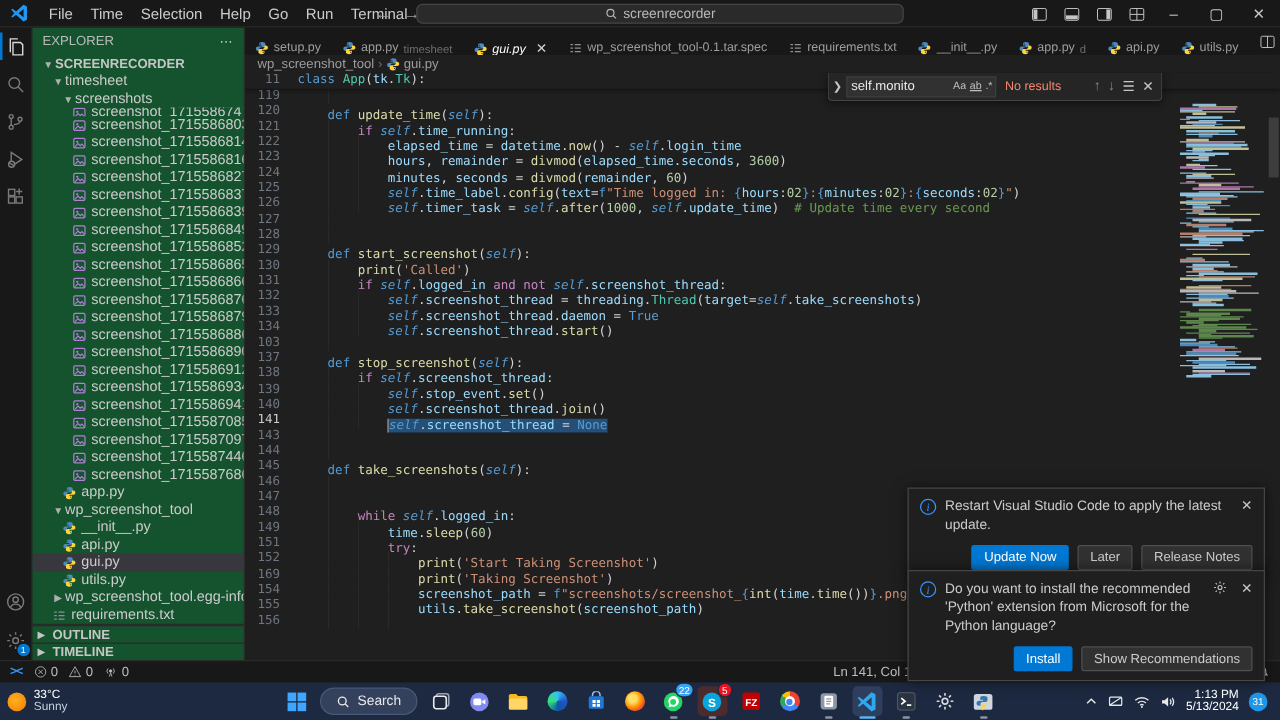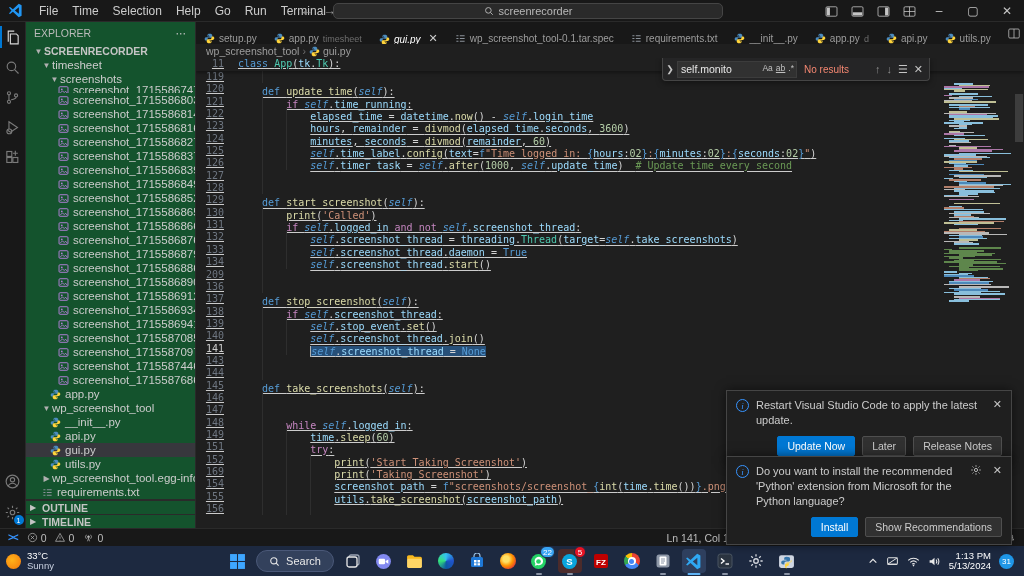--- a/index.html
+++ b/index.html
@@ -48,21 +48,21 @@
   .editor { flex:1 1 auto; display:flex; flex-direction:column; min-width:0; background:#1f1f1f; position:relative; }
   .tabbar { height:22px; flex:0 0 22px; background:#181818; display:flex; overflow:hidden; position:relative; }
   .tab { display:flex; align-items:flex-end; gap:4px; padding:0 8px; font-size:10px; color:#9d9d9d; background:#181818; border-right:1px solid #252525; white-space:nowrap;margin-top:22px; }
   .tab.active { background:#1f1f1f; color:#ffffff; border-top:1px solid #0078d4; }
   .tab .sfx { color:#6e6e6e; font-size:9px; }
   .tab .tclose { margin-left:4px; color:#cccccc; font-size:11px; }
   .tab.italic .tlabel { font-style:italic; }
   .tabbar-actions { margin-left:auto; display:flex; align-items:center; gap:6px; padding:0 8px; color:#c5c5c5; }
   .breadcrumb { height:14px; flex:0 0 14px; display:flex; align-items:center; gap:3px; padding:0 10px; font-size:10.5px; color:#9d9d9d; }
   .bc-sep { color:#6e6e6e; }
-  .code-wrap { position:relative; flex:1 1 auto; overflow:hidden; font-family:"DejaVu Sans Mono", monospace; font-size:10px;text-decoration:underline; }
+  .code-wrap { position:relative; flex:1 1 auto; overflow:hidden; font-family:"DejaVu Sans Mono", monospace; font-size:10px; }
   .sticky { height:13px; background:#1f1f1f; box-shadow:0 2px 3px rgba(0,0,0,.35); position:relative; z-index:3; display:flex; }
   .cl { height:12.35px; display:flex; white-space:pre; }
   .ln { width:28px; flex:0 0 28px; text-align:right; color:#6e7681; margin-right:14px; }
   .ln.act { color:#cccccc; }
   .ig { display:inline-block; width:4ch; height:100%; }
   .ig.g { box-shadow:inset 1px 0 0 #2e2e2e; }
   .tk-kw{color:#569cd6} .tk-ct{color:#c586c0} .tk-fn{color:#dcdcaa} .tk-vr{color:#9cdcfe}
   .tk-sf{color:#569cd6;font-style:italic} .tk-st{color:#ce9178} .tk-nm{color:#b5cea8}
   .tk-cm{color:#6a9955} .tk-cl{color:#4ec9b0} .tk-pl{color:#d4d4d4} .tk-br{color:#569cd6}
   .sel-span { background:#264f78; }
@@ -648,22 +648,21 @@
             <div class="cl"><span class="ln">125</span><span class="txt" style="white-space: pre;"><span class="ig"></span><span class="ig g"></span><span class="ig g"></span><span class="tk-sf">self</span><span class="tk-pl">.</span><span class="tk-vr">time_label</span><span class="tk-pl">.</span><span class="tk-fn">config</span><span class="tk-pl">(</span><span class="tk-vr">text</span><span class="tk-pl">=</span><span class="tk-kw">f</span><span class="tk-st">"Time logged in: </span><span class="tk-br">{</span><span class="tk-vr">hours</span><span class="tk-pl">:</span><span class="tk-nm">02</span><span class="tk-br">}</span><span class="tk-st">:</span><span class="tk-br">{</span><span class="tk-vr">minutes</span><span class="tk-pl">:</span><span class="tk-nm">02</span><span class="tk-br">}</span><span class="tk-st">:</span><span class="tk-br">{</span><span class="tk-vr">seconds</span><span class="tk-pl">:</span><span class="tk-nm">02</span><span class="tk-br">}</span><span class="tk-st">"</span><span class="tk-pl">)</span></span></div>
             <div class="cl"><span class="ln">126</span><span class="txt" style="white-space: pre;"><span class="ig"></span><span class="ig g"></span><span class="ig g"></span><span class="tk-sf">self</span><span class="tk-pl">.</span><span class="tk-vr">timer_task</span><span class="tk-pl"> = </span><span class="tk-sf">self</span><span class="tk-pl">.</span><span class="tk-fn">after</span><span class="tk-pl">(</span><span class="tk-nm">1000</span><span class="tk-pl">, </span><span class="tk-sf">self</span><span class="tk-pl">.</span><span class="tk-vr">update_time</span><span class="tk-pl">)  </span><span class="tk-cm"># Update time every second</span></span></div>
             <div class="cl"><span class="ln">127</span><span class="txt" style="white-space: pre;"><span class="ig"></span><span class="ig g"></span></span></div>
             <div class="cl"><span class="ln">128</span><span class="txt" style="white-space: pre;"><span class="ig"></span><span class="ig g"></span></span></div>
             <div class="cl"><span class="ln">129</span><span class="txt" style="white-space: pre;"><span class="ig"></span><span class="tk-kw">def </span><span class="tk-fn">start_screenshot</span><span class="tk-pl">(</span><span class="tk-sf">self</span><span class="tk-pl">):</span></span></div>
             <div class="cl"><span class="ln">130</span><span class="txt" style="white-space: pre;"><span class="ig"></span><span class="ig g"></span><span class="tk-fn">print</span><span class="tk-pl">(</span><span class="tk-st">'Called'</span><span class="tk-pl">)</span></span></div>
             <div class="cl"><span class="ln">131</span><span class="txt" style="white-space: pre;"><span class="ig"></span><span class="ig g"></span><span class="tk-ct">if </span><span class="tk-sf">self</span><span class="tk-pl">.</span><span class="tk-vr">logged_in</span><span class="tk-ct"> and not </span><span class="tk-sf">self</span><span class="tk-pl">.</span><span class="tk-vr">screenshot_thread</span><span class="tk-pl">:</span></span></div>
             <div class="cl"><span class="ln">132</span><span class="txt" style="white-space: pre;"><span class="ig"></span><span class="ig g"></span><span class="ig g"></span><span class="tk-sf">self</span><span class="tk-pl">.</span><span class="tk-vr">screenshot_thread</span><span class="tk-pl"> = </span><span class="tk-vr">threading</span><span class="tk-pl">.</span><span class="tk-cl">Thread</span><span class="tk-pl">(</span><span class="tk-vr">target</span><span class="tk-pl">=</span><span class="tk-sf">self</span><span class="tk-pl">.</span><span class="tk-vr">take_screenshots</span><span class="tk-pl">)</span></span></div>
             <div class="cl"><span class="ln">133</span><span class="txt" style="white-space: pre;"><span class="ig"></span><span class="ig g"></span><span class="ig g"></span><span class="tk-sf">self</span><span class="tk-pl">.</span><span class="tk-vr">screenshot_thread</span><span class="tk-pl">.</span><span class="tk-vr">daemon</span><span class="tk-pl"> = </span><span class="tk-kw">True</span></span></div>
             <div class="cl"><span class="ln">134</span><span class="txt" style="white-space: pre;"><span class="ig"></span><span class="ig g"></span><span class="ig g"></span><span class="tk-sf">self</span><span class="tk-pl">.</span><span class="tk-vr">screenshot_thread</span><span class="tk-pl">.</span><span class="tk-fn">start</span><span class="tk-pl">()</span></span></div>
-            <div class="cl"><span class="ln">209</span><span class="txt" style="white-space: pre;"><span class="ig"></span><span class="ig g"></span></span></div>
-            <div class="cl"><span class="ln">136</span><span class="txt" style="white-space: pre;"><span class="ig"></span><span class="ig g"></span></span></div>
+            <div class="cl"><span class="ln">103</span><span class="txt" style="white-space: pre;"><span class="ig"></span><span class="ig g"></span></span></div>
             <div class="cl"><span class="ln">137</span><span class="txt" style="white-space: pre;"><span class="ig"></span><span class="tk-kw">def </span><span class="tk-fn">stop_screenshot</span><span class="tk-pl">(</span><span class="tk-sf">self</span><span class="tk-pl">):</span></span></div>
             <div class="cl"><span class="ln">138</span><span class="txt" style="white-space: pre;"><span class="ig"></span><span class="ig g"></span><span class="tk-ct">if </span><span class="tk-sf">self</span><span class="tk-pl">.</span><span class="tk-vr">screenshot_thread</span><span class="tk-pl">:</span></span></div>
             <div class="cl"><span class="ln">139</span><span class="txt" style="white-space: pre;"><span class="ig"></span><span class="ig g"></span><span class="ig g"></span><span class="tk-sf">self</span><span class="tk-pl">.</span><span class="tk-vr">stop_event</span><span class="tk-pl">.</span><span class="tk-fn">set</span><span class="tk-pl">()</span></span></div>
             <div class="cl"><span class="ln">140</span><span class="txt" style="white-space: pre;"><span class="ig"></span><span class="ig g"></span><span class="ig g"></span><span class="tk-sf">self</span><span class="tk-pl">.</span><span class="tk-vr">screenshot_thread</span><span class="tk-pl">.</span><span class="tk-fn">join</span><span class="tk-pl">()</span></span></div>
             <div class="cl"><span class="ln act">141</span><span class="txt" style="white-space: pre;"><span class="ig"></span><span class="ig g"></span><span class="ig g"></span><span class="cursor"></span><span class="sel-span"><span class="tk-sf">self</span><span class="tk-pl">.</span><span class="tk-vr">screenshot_thread</span><span class="tk-pl"> = </span><span class="tk-kw">None</span></span></span></div>
             <div class="cl"><span class="ln">143</span><span class="txt" style="white-space: pre;"><span class="ig"></span><span class="ig g"></span></span></div>
             <div class="cl"><span class="ln">144</span><span class="txt" style="white-space: pre;"><span class="ig"></span><span class="ig g"></span></span></div>
             <div class="cl"><span class="ln">145</span><span class="txt" style="white-space: pre;"><span class="ig"></span><span class="tk-kw">def </span><span class="tk-fn">take_screenshots</span><span class="tk-pl">(</span><span class="tk-sf">self</span><span class="tk-pl">):</span></span></div>
             <div class="cl"><span class="ln">146</span><span class="txt" style="white-space: pre;"><span class="ig"></span><span class="ig g"></span></span></div>
             <div class="cl"><span class="ln">147</span><span class="txt" style="white-space: pre;"><span class="ig"></span><span class="ig g"></span></span></div>

